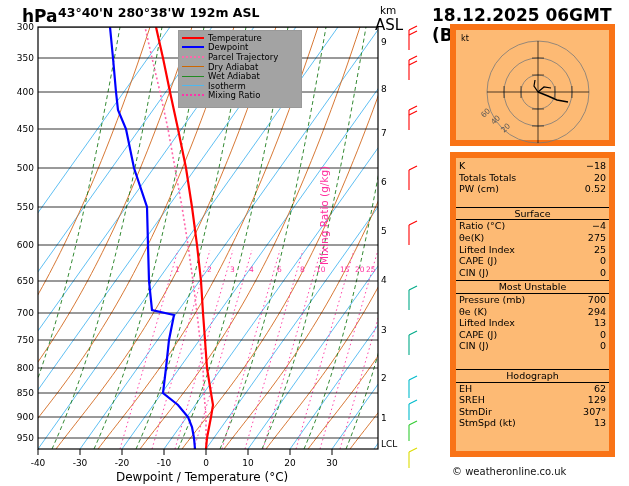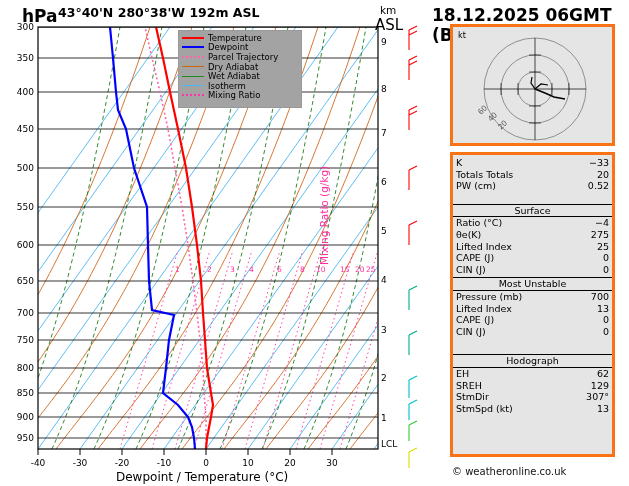--- a/index.html
+++ b/index.html
@@ -2,21 +2,21 @@
 <html><head>
 <meta charset="utf-8">
 <style>
   html,body{margin:0;padding:0;}
   body{width:629px;height:486px;background:#ffffff;font-family:"DejaVu Sans",sans-serif;overflow:hidden;}
   #root{position:relative;width:629px;height:486px;}
   .abs{position:absolute;}
   svg{display:block;}
   .lbl{font-size:9px;fill:#000;}
   
-  .panel{position:absolute;border:3px solid #f97316;background:#e5e5e5;box-sizing:border-box;}
+  .panel{position:absolute;border:6px solid #f97316;background:#fdba74;box-sizing:border-box;}
   .trow{display:flex;justify-content:space-between;font-size:9.5px;padding:0 3px;line-height:11.6px;}
   .trow .k{white-space:nowrap;}
   .trow .v{white-space:nowrap;text-align:right;}
   .sec{font-size:9.5px;text-align:center;line-height:11.6px;border-top:1px solid #000;border-bottom:1px solid #000;}
   .datehdr{position:absolute;font-size:17px;font-weight:bold;color:#000;}
   .credit{position:absolute;font-size:10px;color:#111;}
   .legendbox{position:absolute;border:1px solid #999;background:#a3a3a3;}
   .lgrow{display:flex;align-items:center;height:9.6px;font-size:8.5px;}
   .lgline{width:22px;height:0;border-top-width:2px;border-top-style:solid;margin:0 4px 0 3px;}
   .lgtxt{white-space:nowrap;}
@@ -293,21 +293,21 @@
     <polyline fill="none" stroke="#000" stroke-width="1.4" points="82,62 92,66 101,70 112,72"></polyline>
     <polyline fill="none" stroke="#000" stroke-width="1.2" points="82,62 88,57 95,58"></polyline>
     <polyline fill="none" stroke="#000" stroke-width="1.2" points="82,62 78,56 79,50"></polyline>
   </svg>
 </div>
 
 <div class="panel" style="left:450px;top:152px;width:165px;height:305px;">
   <div style="padding-top:2px;">
     <div class="trow">
           <span class="k">K</span>
-          <span class="v">−33</span>
+          <span class="v">−18</span>
         </div>
     <div class="trow">
           <span class="k">Totals Totals</span>
           <span class="v">20</span>
         </div>
     <div class="trow">
           <span class="k">PW (cm)</span>
           <span class="v">0.52</span>
         </div>
   </div>
@@ -334,20 +334,24 @@
           <span class="v">0</span>
         </div>
   </div>
   <div class="sec" style="margin-top:2px;">Most Unstable</div>
   <div>
     <div class="trow">
           <span class="k">Pressure (mb)</span>
           <span class="v">700</span>
         </div>
     <div class="trow">
+          <span class="k">θe (K)</span>
+          <span class="v">294</span>
+        </div>
+    <div class="trow">
           <span class="k">Lifted Index</span>
           <span class="v">13</span>
         </div>
     <div class="trow">
           <span class="k">CAPE (J)</span>
           <span class="v">0</span>
         </div>
     <div class="trow">
           <span class="k">CIN (J)</span>
           <span class="v">0</span>

